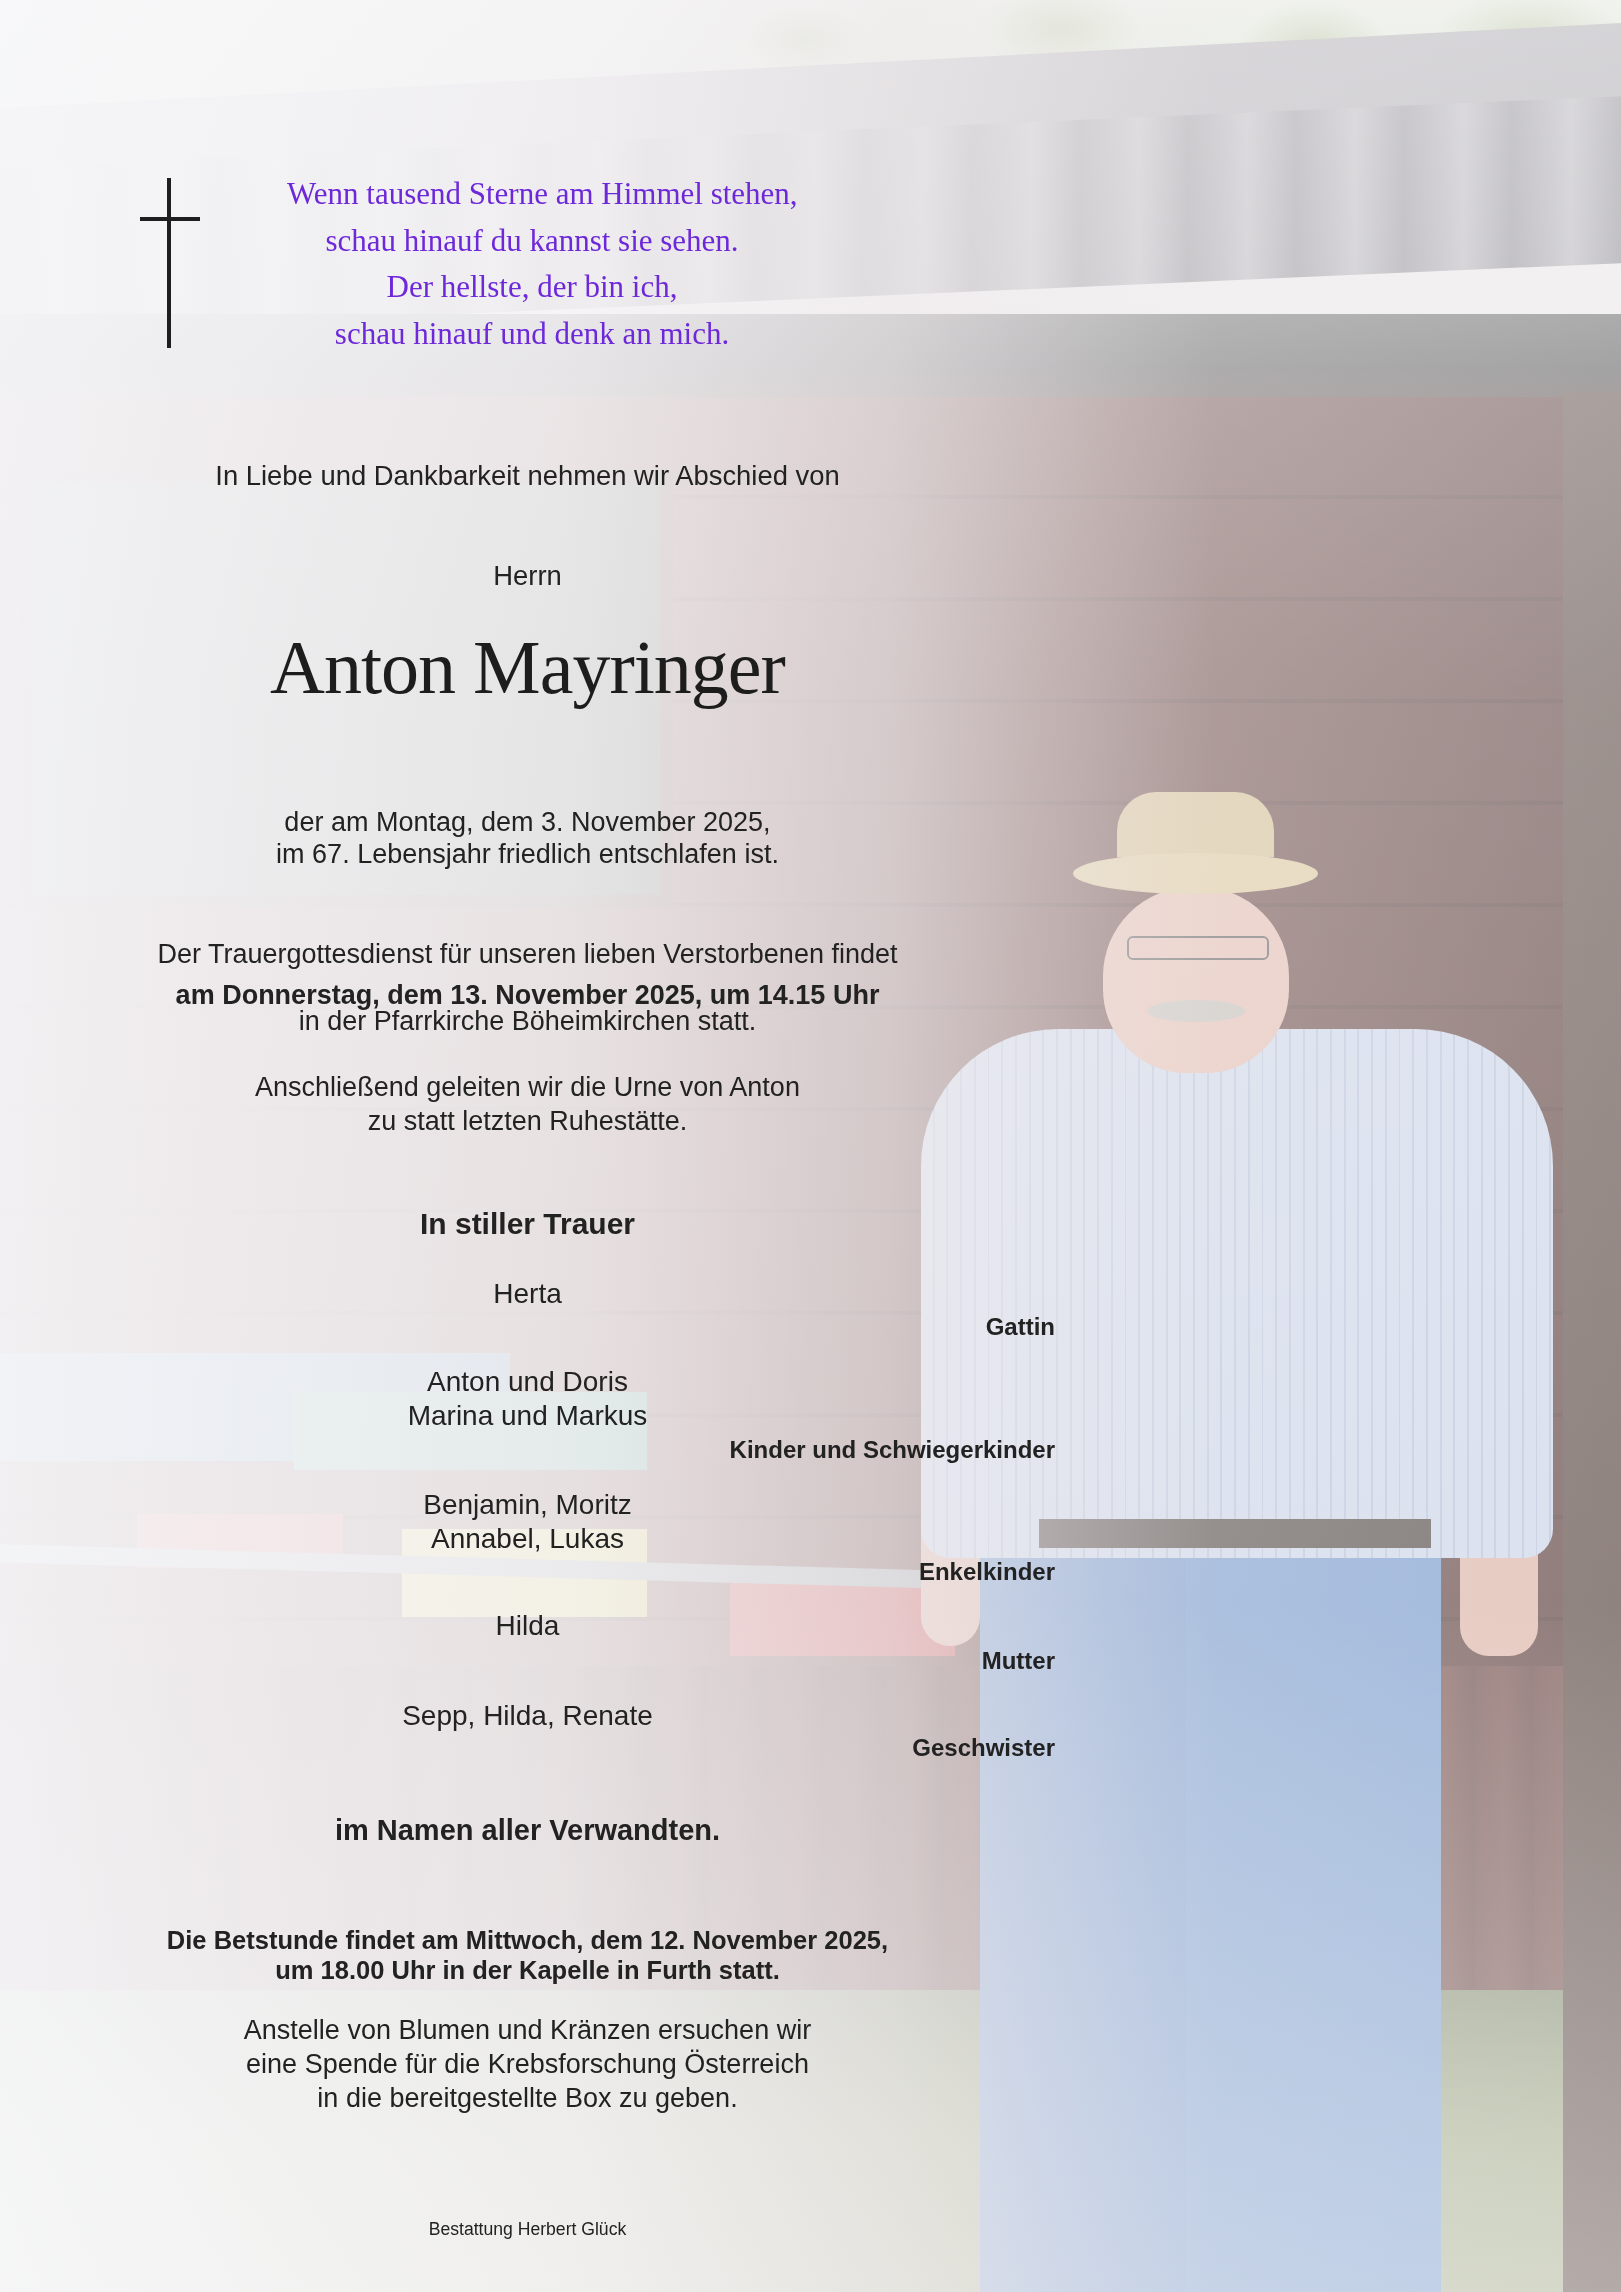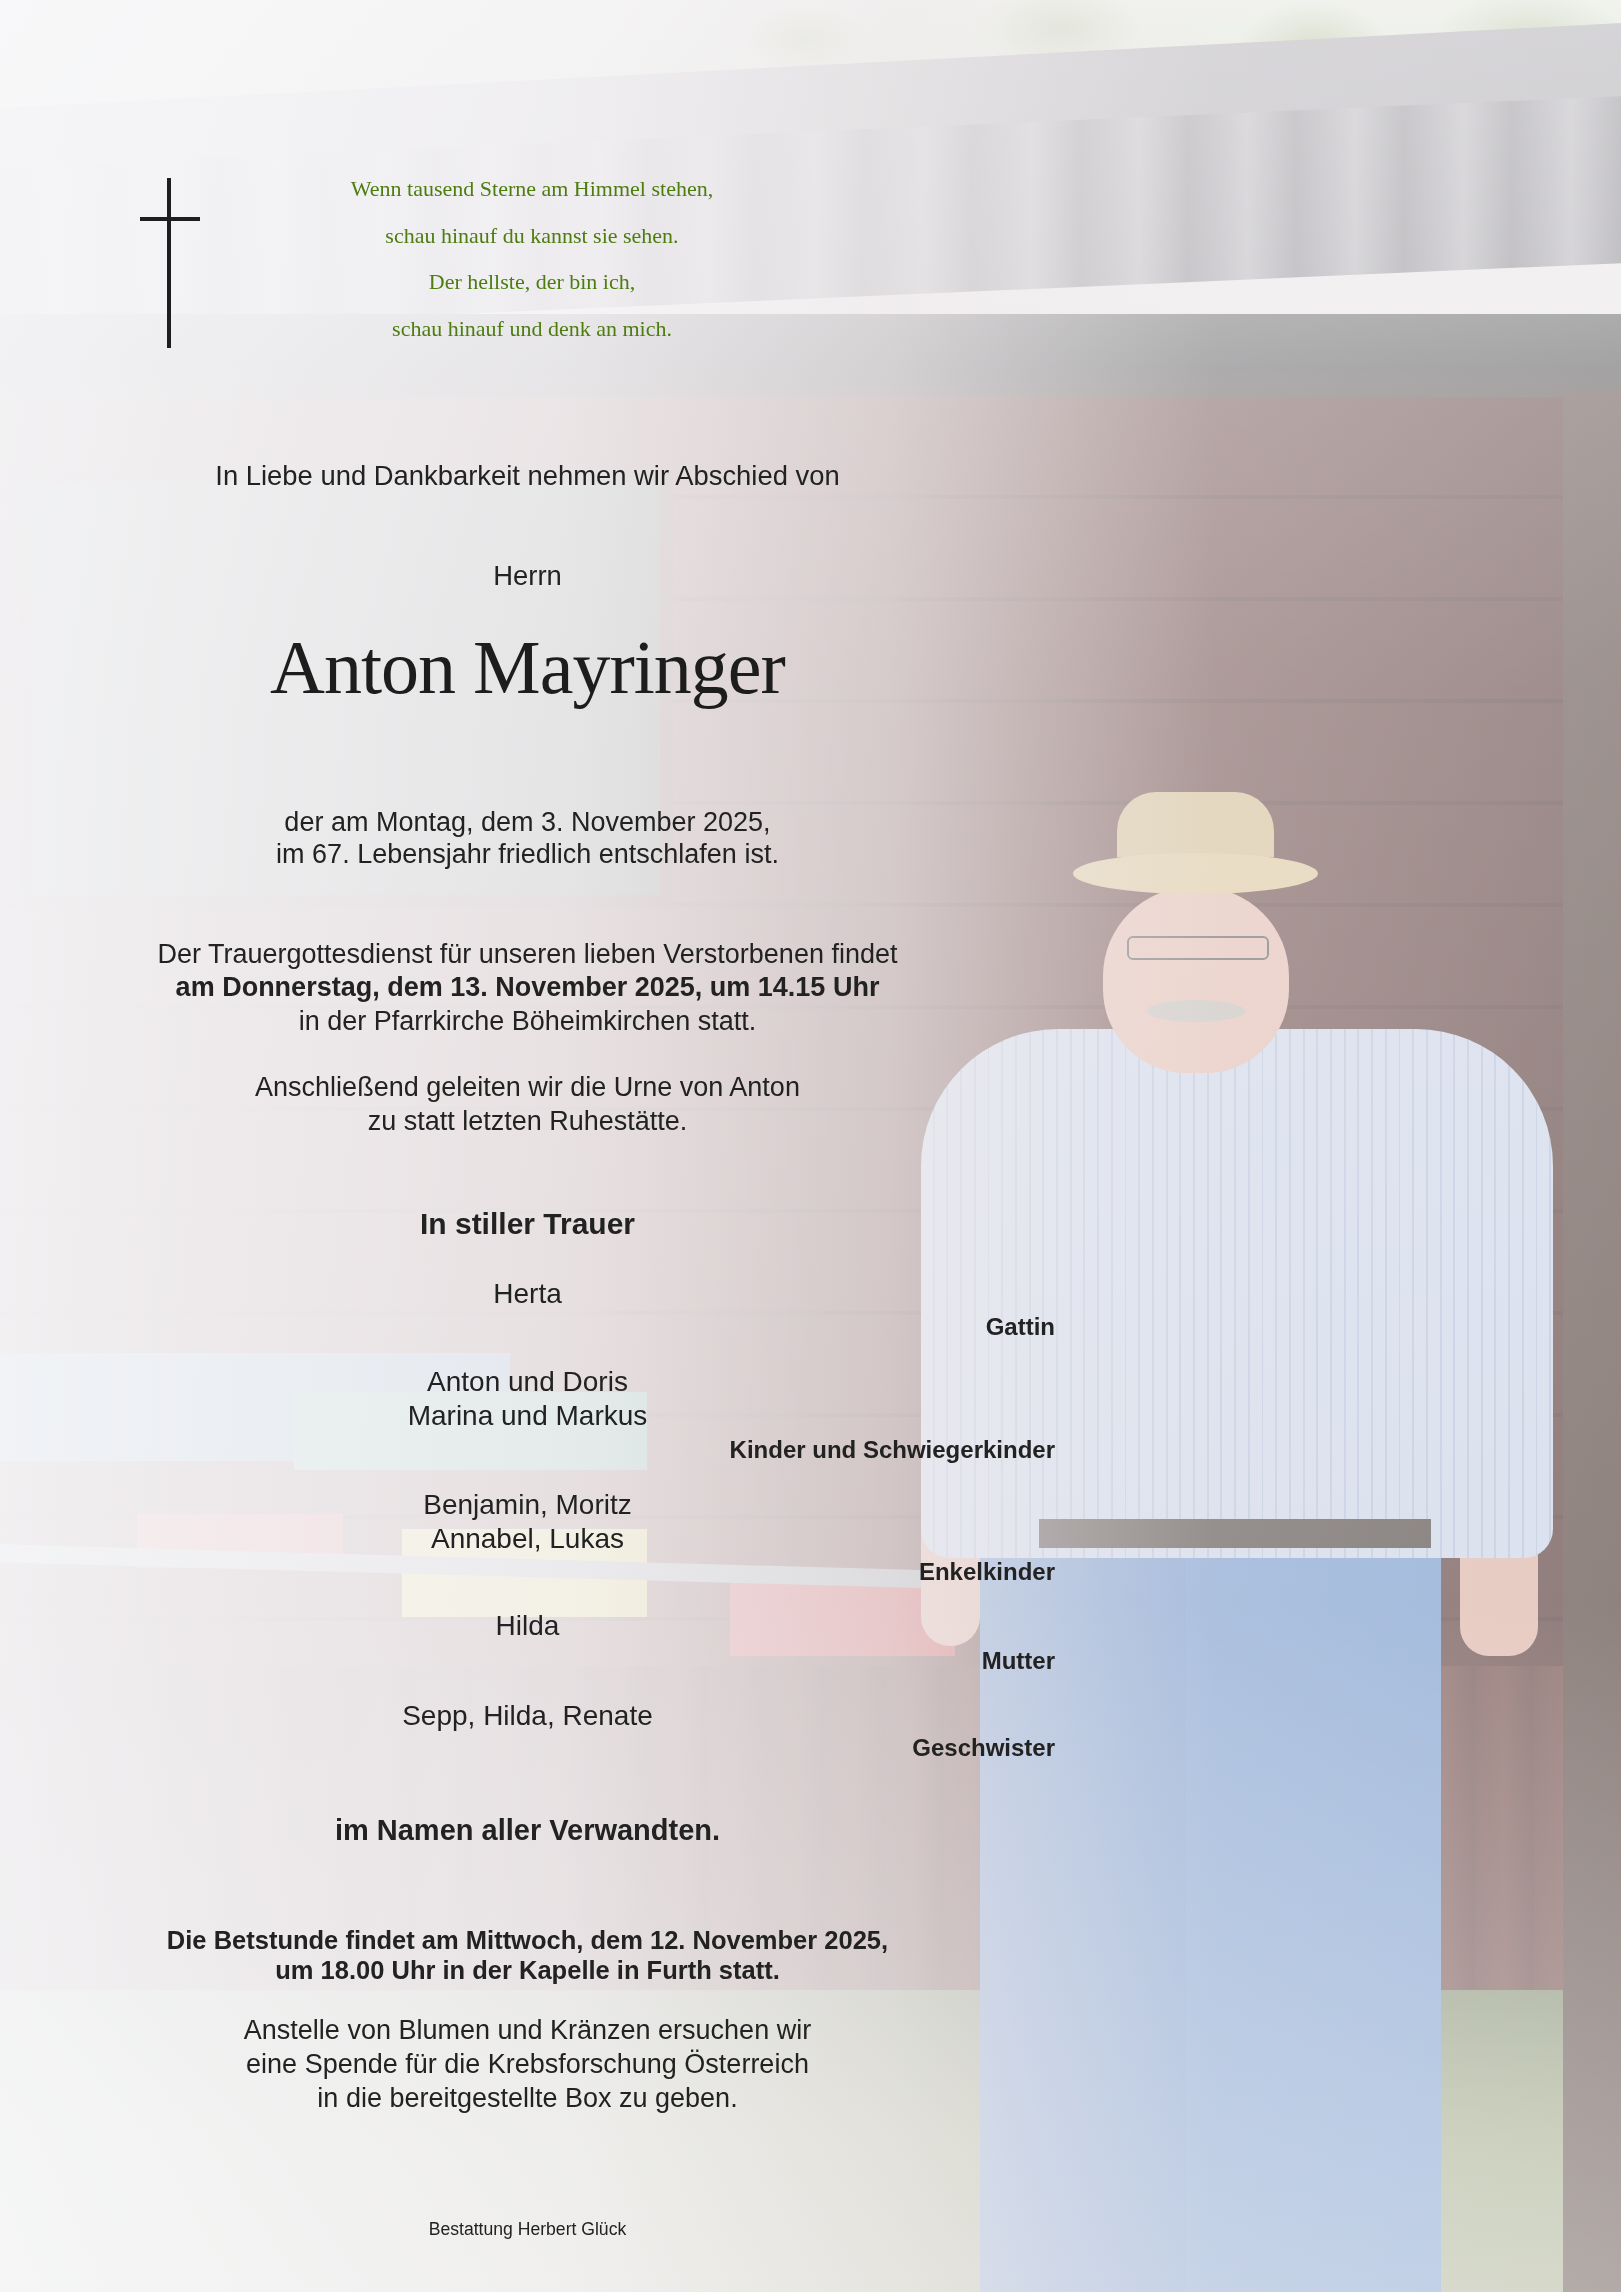--- a/index.html
+++ b/index.html
@@ -60,26 +60,26 @@
 
   
   .fade-top { position: absolute; inset: 0;
     background: linear-gradient(180deg, rgba(255,255,255,0.55) 0%, rgba(255,255,255,0.35) 30%, rgba(255,255,255,0.25) 70%, rgba(255,255,255,0.5) 100%); }
   .fade-left { position: absolute; inset: 0;
     background: linear-gradient(90deg, rgba(248,248,250,0.94) 0%, rgba(246,244,246,0.86) 35%, rgba(240,236,238,0.72) 55%, rgba(240,236,238,0.35) 75%, rgba(240,236,238,0.25) 100%); }
 
   
   .txt { position: absolute; left: 0; width: 1055px; text-align: center; color: #222; font-family: "Liberation Sans", sans-serif; white-space: nowrap; }
   .serif { font-family: "Liberation Serif", serif; }
-  .poem { left: 287px; width: 490px; font-size: 22px; color: #4d7c0f; }
+  .poem { left: 287px; width: 490px; font-size: 31px; color: #6d28d9; }
   .intro { font-size: 27.4px; }
   .herrn { font-size: 27.4px; }
   .name { font-size: 76px; letter-spacing: -1px; color: #1d1d1d; }
   .body { font-size: 27px; }
-  .bold { font-weight: bold; }
+  .bold { font-weight: bold; margin-top: 8px; }
   .h-trauer { font-size: 30px; font-weight: bold; }
   .fam-name { font-size: 28px; }
   .fam-rel { font-size: 24px; font-weight: bold; text-align: right; }
   .closing { font-size: 29px; font-weight: bold; }
   .betstunde { font-size: 25.5px; font-weight: bold; }
   .footer { font-size: 17.6px; }
 
   .cross-v { position: absolute; left: 167px; top: 178px; width: 3.9px; height: 170px; background: #1e1e1e; }
   .cross-h { position: absolute; left: 140px; top: 217px; width: 60px; height: 3.9px; background: #1e1e1e; }
 </style>

